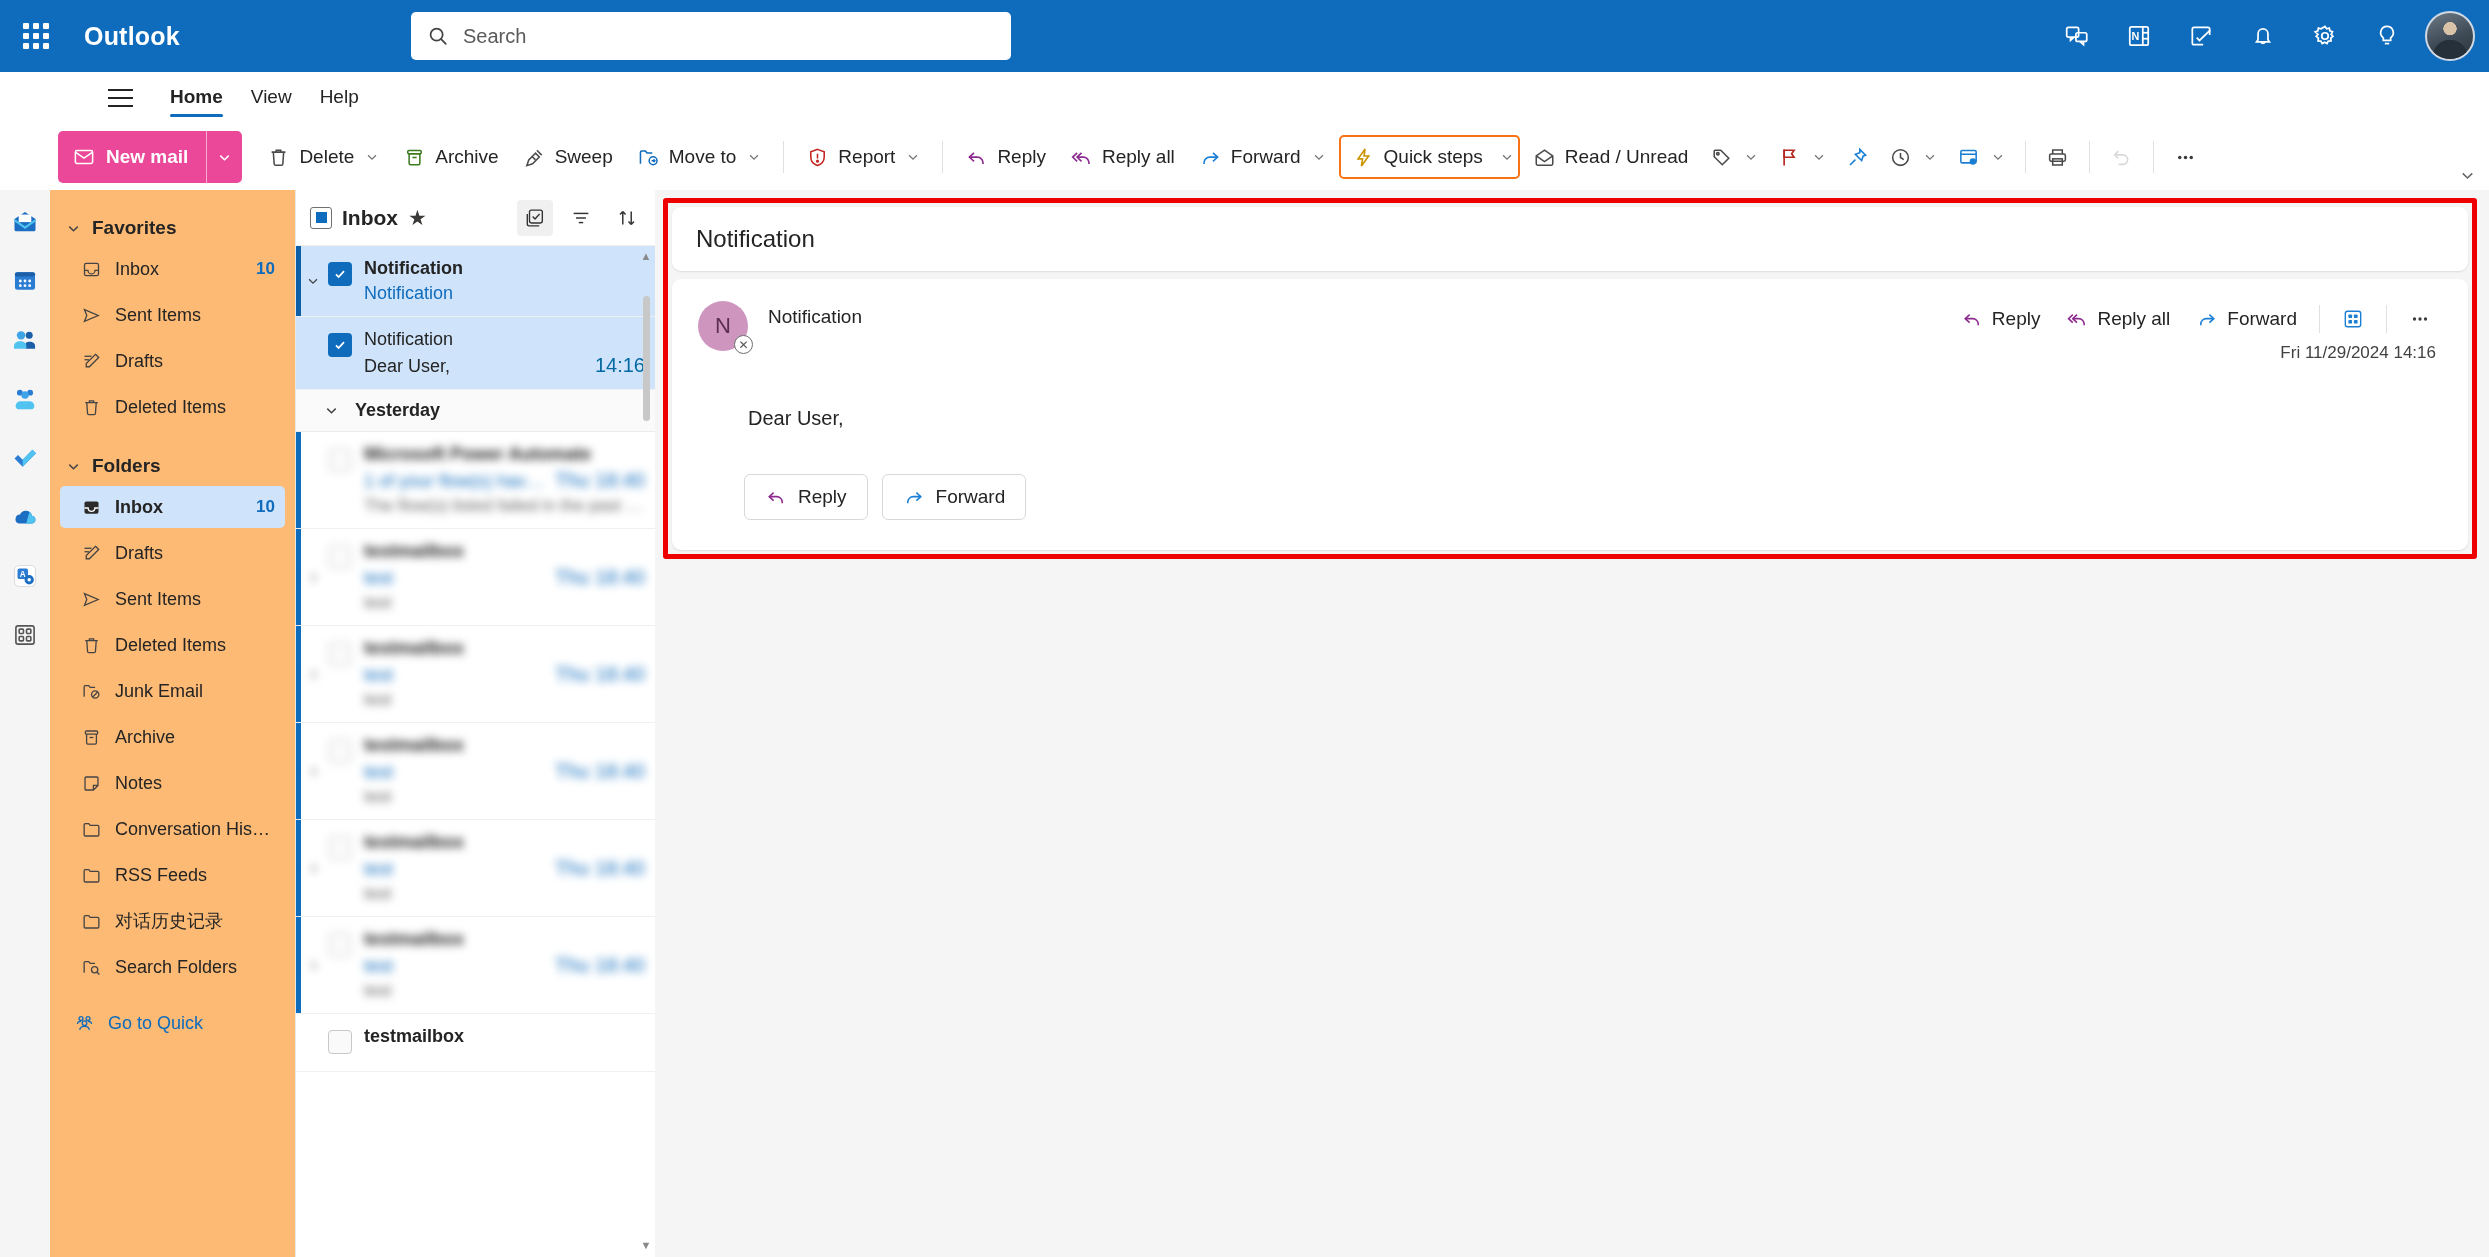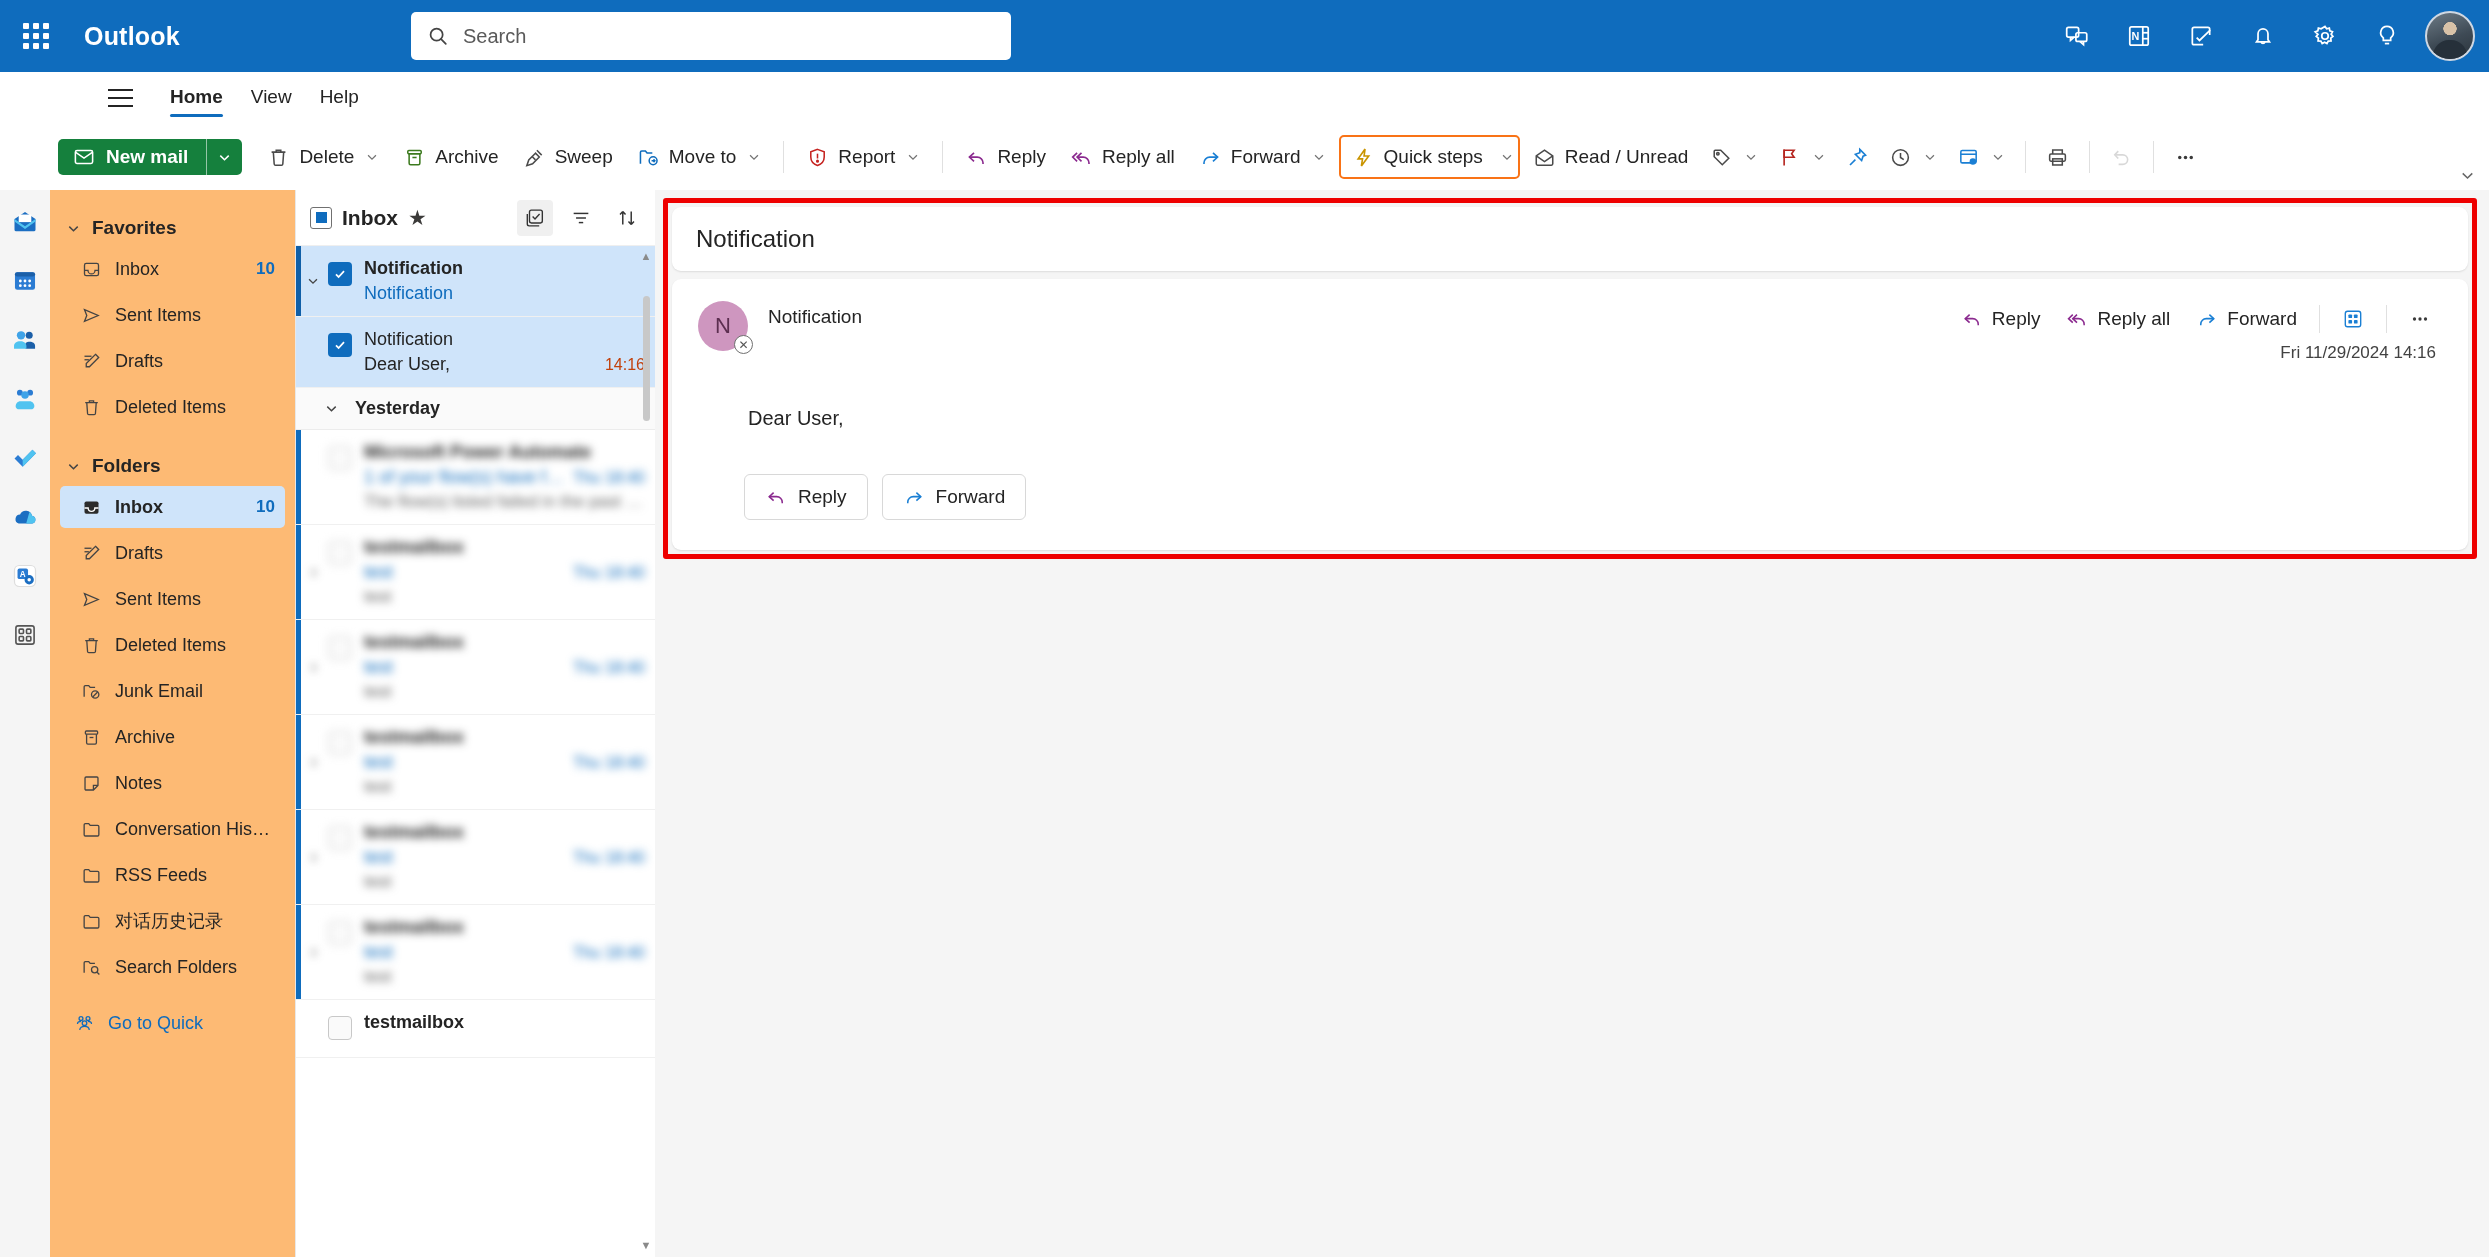--- a/index.html
+++ b/index.html
@@ -69,22 +69,22 @@
     content: ""; position: absolute; left: 14px; right: 14px; bottom: 2px;
     height: 3px; background: #0f6cbd; border-radius: 2px;
   }
 
   .ribbon {
     height: 66px; display: flex; align-items: center;
     padding-left: 58px; padding-right: 10px; gap: 2px;
     position: relative;
   }
   .newmail {
-    display: flex; align-items: stretch; height: 36px;
-    background: #15803d; color: #fff; border-radius: 5px; overflow: hidden;
+    display: flex; align-items: stretch; height: 52px;
+    background: #ec4899; color: #fff; border-radius: 5px; overflow: hidden;
     cursor: pointer; margin-right: 12px;
   }
   .newmail .main {
     display: flex; align-items: center; gap: 11px; padding: 0 18px 0 15px;
     font-size: 19px; font-weight: 600;
   }
   .newmail .split {
     width: 36px; display: flex; align-items: center; justify-content: center;
     border-left: 1px solid rgba(255,255,255,.55);
   }
@@ -175,21 +175,21 @@
   .chk {
     width: 24px; height: 24px; border-radius: 4px; flex: none; margin: 4px 12px 0 2px;
     display:flex; align-items:center; justify-content:center; cursor:pointer;
   }
   .chk.checked { background: #0f6cbd; }
   .chk.empty { border: 1.6px solid #c8c8c8; background: #fafafa; }
   .msgtext { flex: 1; min-width: 0; }
   .msgfrom { font-size: 18px; font-weight: bold; color: #242424; margin-bottom: 4px; }
   .msgline2 { display: flex; align-items: baseline; gap: 8px; }
   .msgsubj { font-size: 18px; color: #0f6cbd; flex: 1; overflow:hidden; text-overflow:ellipsis; white-space:nowrap; }
-  .msgtime { font-size: 16px; color: #c2410c; flex: none; }
+  .msgtime { font-size: 20px; color: #0369a1; flex: none; }
   .msgprev { font-size: 17px; color: #616161; margin-top: 4px; overflow:hidden; text-overflow:ellipsis; white-space:nowrap;}
   .blurred { filter: blur(4.2px); }
   .daysep {
     display:flex; align-items:center; gap: 16px; padding: 10px 0 10px 6px;
     background: #fafafa; border-bottom: 1px solid #ececec; cursor: pointer;
   }
   .daysep span.lbl { font-size: 18px; font-weight: bold; color: #242424; }
 
   .vscroll {
     position: absolute; right: 2px; top: 60px; bottom: 6px; width: 14px;

